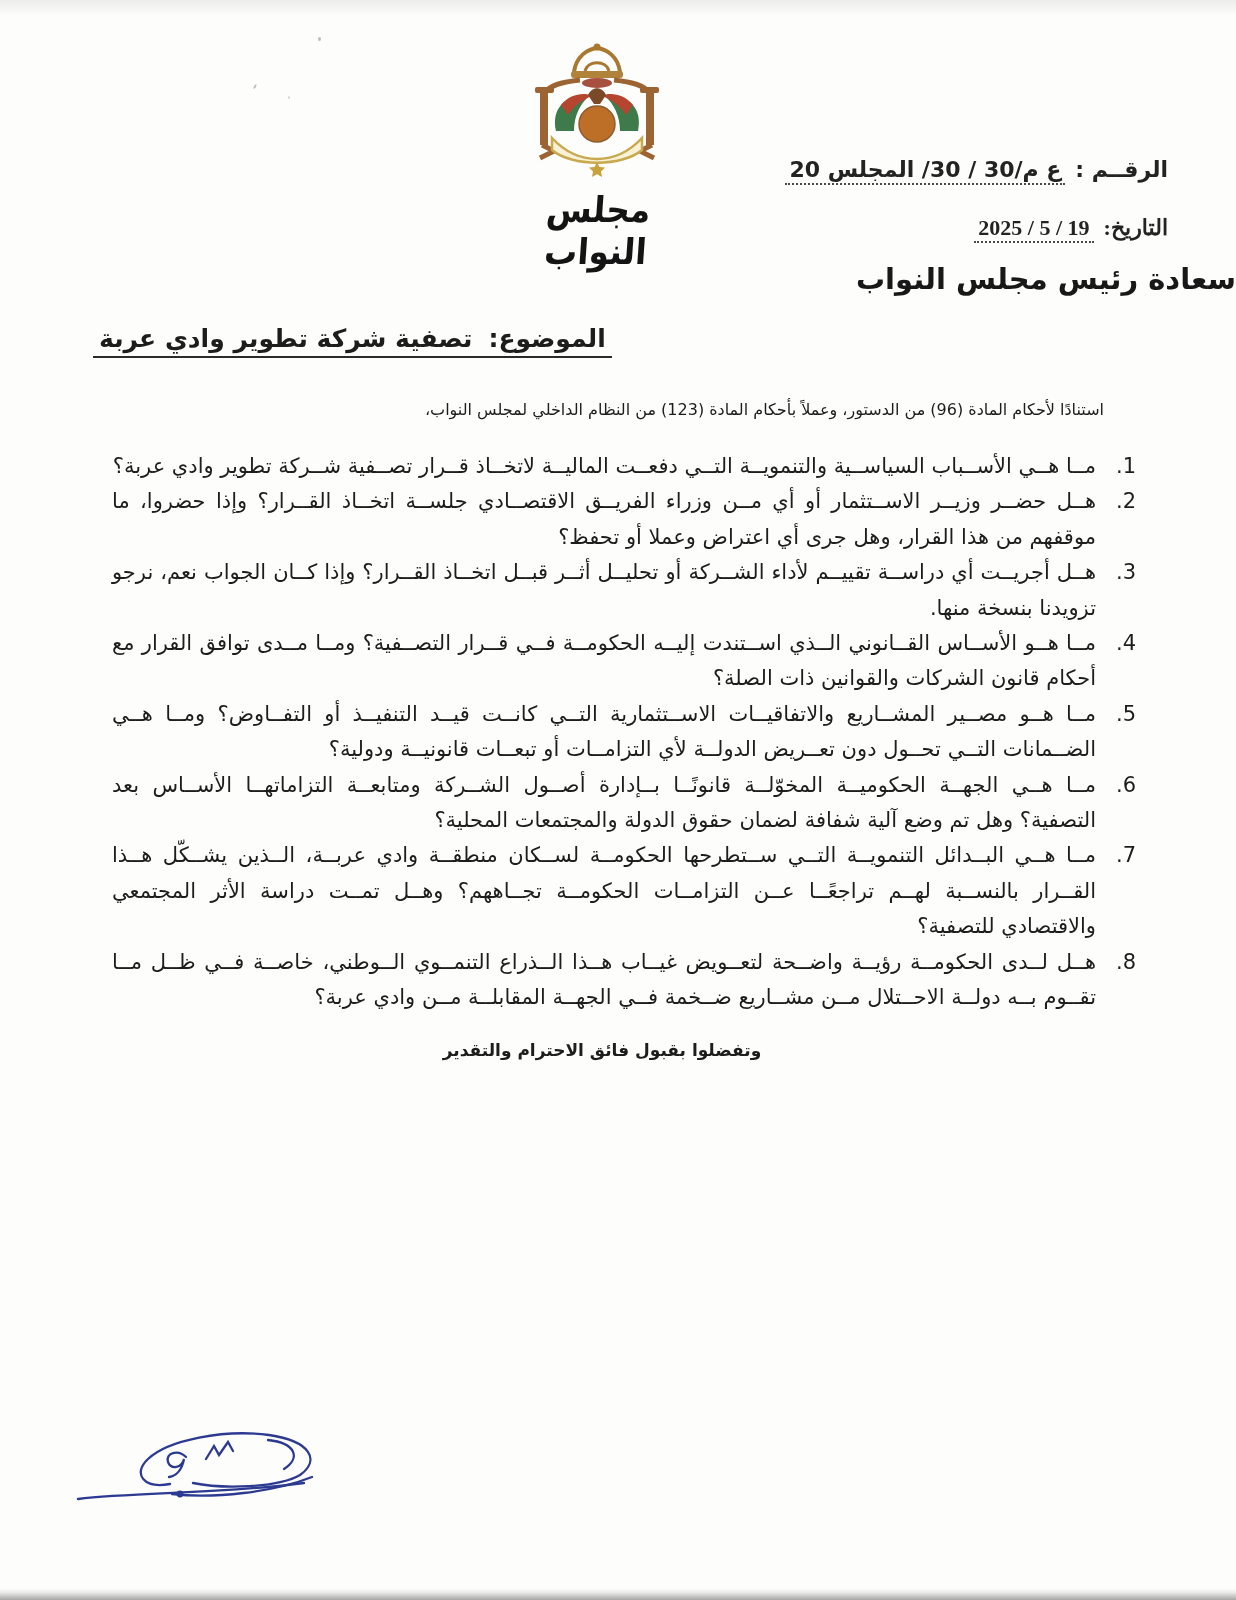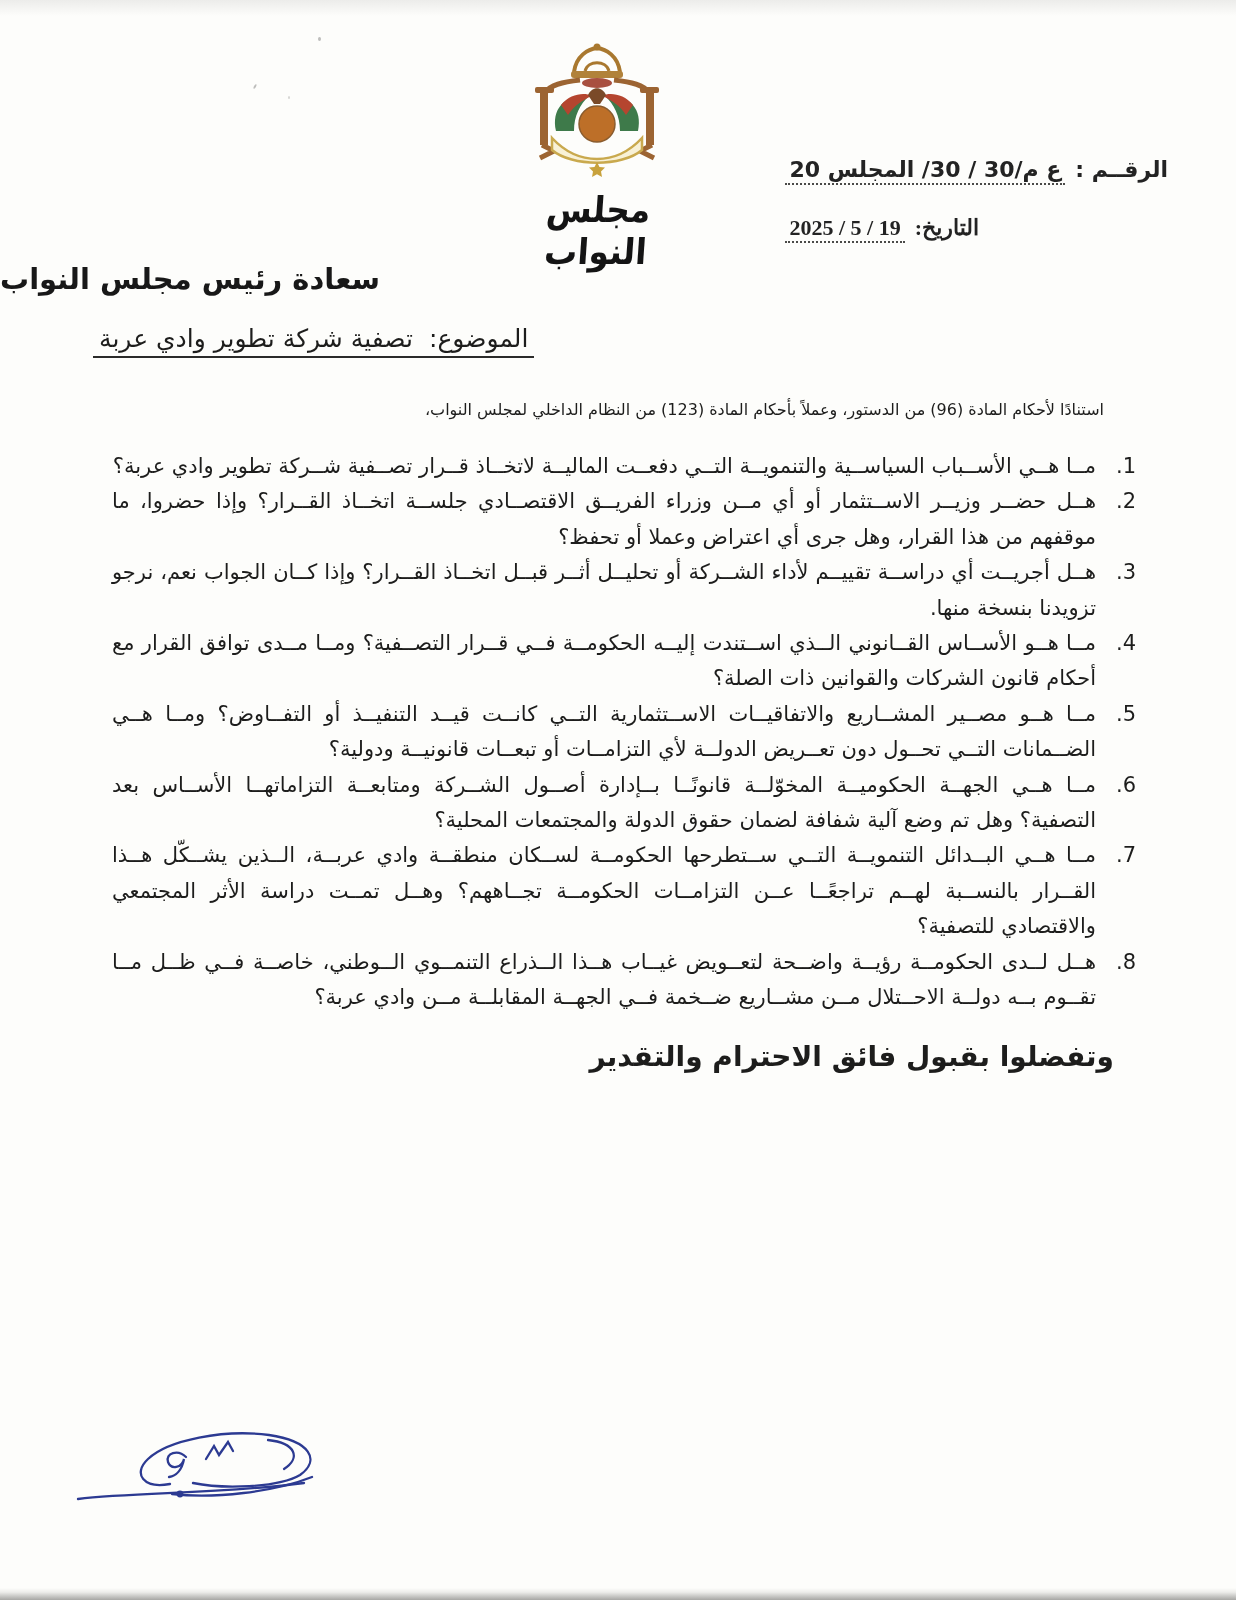--- a/index.html
+++ b/index.html
@@ -23,42 +23,42 @@
 
   
   .logo-block { position:absolute; top:38px; left:497px; width:200px; text-align:center; }
   .logo-name {
     margin-top:8px; font-size:33px; font-weight:bold; color:#141414;
     direction:rtl; transform:skewX(-4deg) scaleY(1.08); letter-spacing:-1px;
   }
 
   
   .ref-block { position:absolute; top:157px; right:68px; direction:rtl; font-weight:bold; font-size:22px; color:#232323; }
-  .ref-row { text-align:left; white-space:nowrap; }
+  .ref-row { text-align:right; white-space:nowrap; }
   .ref-row + .ref-row { margin-top:33px;font-family:Liberation Serif, serif; }
   .ref-row .lbl { margin-left:10px; }
   .ref-row .val { border-bottom:2px dotted #4a4a48; padding:0 4px 1px 4px; }
 
-  .doc-title { position:absolute; top:262px; left:0; right:0; margin:0; text-align:left; font-size:29px; font-weight:bold; color:#181818; }
+  .doc-title { position:absolute; top:262px; left:0; right:0; margin:0; text-align:right; font-size:29px; font-weight:bold; color:#181818; }
 
   .subject {
     position:absolute; top:324px; left:93px; direction:rtl; white-space:nowrap;
-    font-size:25px; font-weight:normal; border-bottom:2px solid #2b2b2a; padding:0 6px 3px 6px;
+    font-size:25px; font-weight:bold; border-bottom:2px solid #2b2b2a; padding:0 6px 3px 6px;
   }
   .subject-label { margin-left:16px; }
 
   
   .body-block { position:absolute; top:386px; right:100px; left:112px; direction:rtl; }
   .intro { margin:0; font-size:16px; line-height:47px; text-align:justify; text-indent:32px; }
   .request { margin:17px 0 0 0; font-size:23.5px; line-height:38px; text-indent:36px; }
   .questions { margin-top:16px; font-size:21px; line-height:35.4px; }
   .q { display:flex; }
   .q-num { flex:none; width:40px; }
   .q-text { flex:1; text-align:justify; }
-  .closing { margin:24px 0 0 0; font-size:28px; font-weight:bold; transform:translateX(-22px); }
+  .closing { margin:24px 0 0 0; text-align:center; font-size:17px; font-weight:bold; transform:translateX(-22px); }
 
   
   .sig-block { position:absolute; top:1328px; left:112px; direction:rtl; text-align:right; font-size:24px; font-weight:bold; color:#222; }
   .sig-line2 { margin-top:24px; }
   .signature-svg { position:absolute; top:1396px; left:72px; }
 </style>
 </head>
 <body>
 
 <div class="page">

